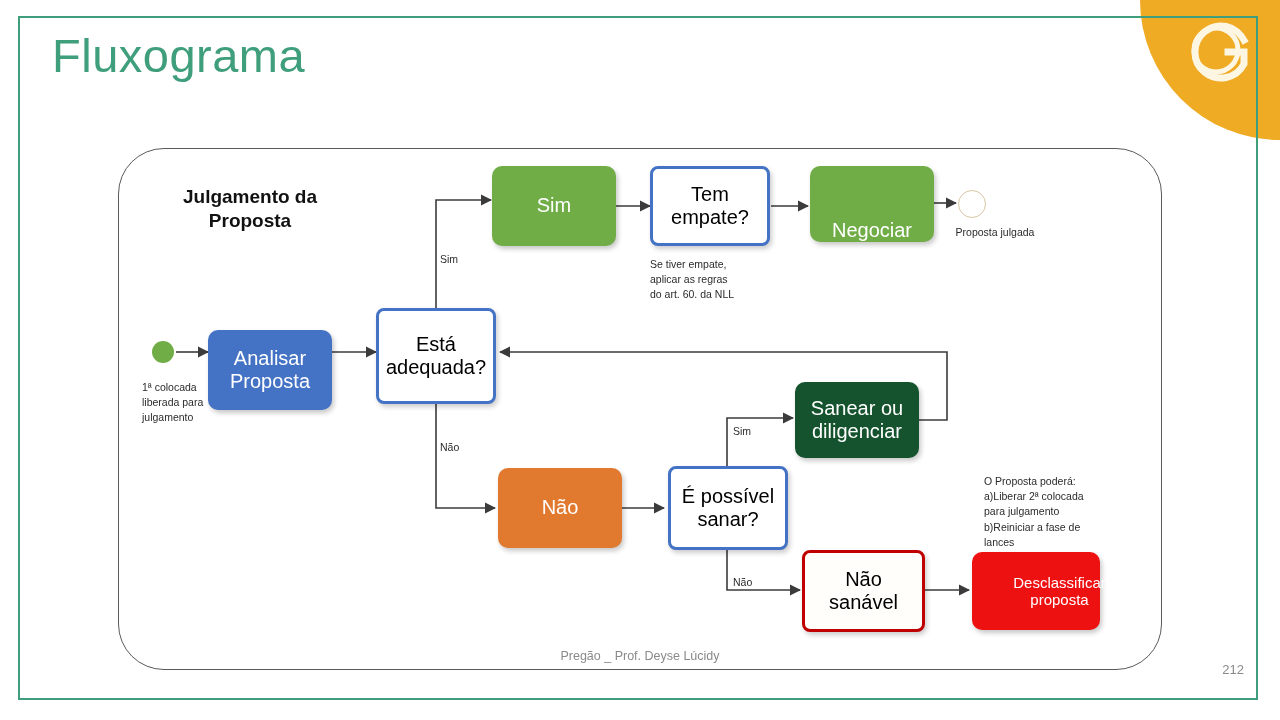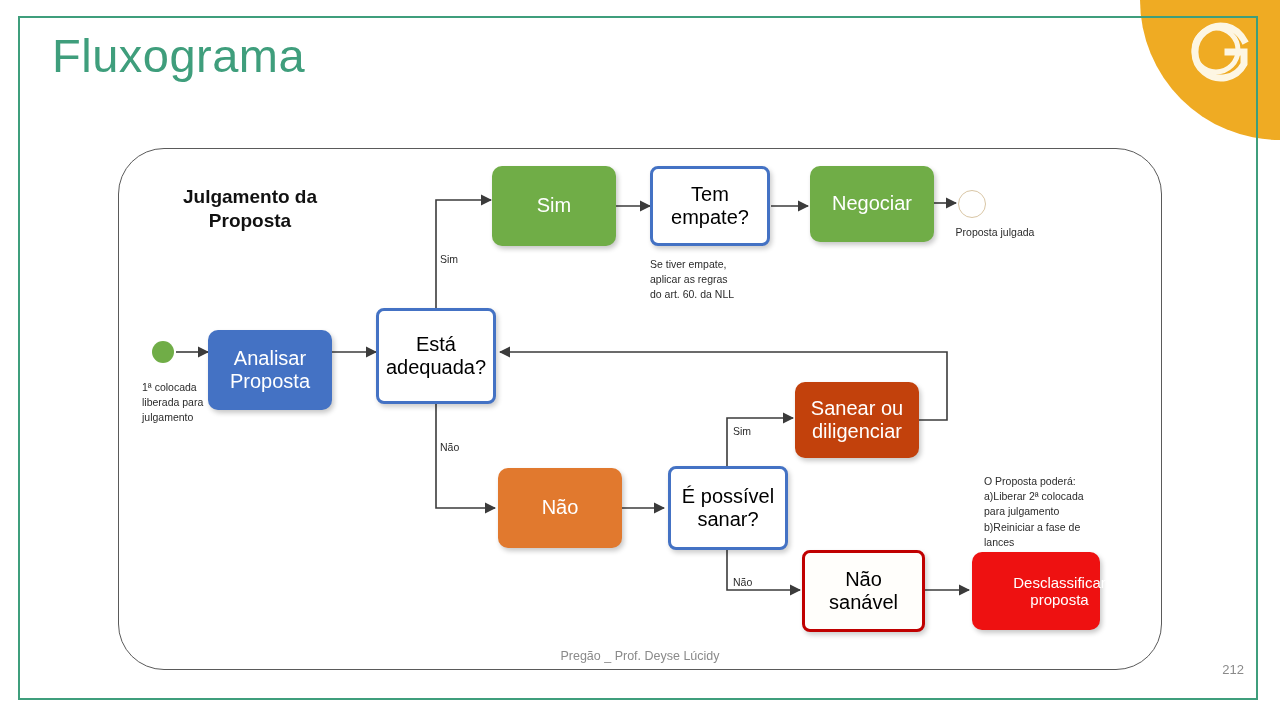--- a/index.html
+++ b/index.html
@@ -67,21 +67,21 @@
   }
   .fill-node{
     border-radius:10px;
     color:#ffffff;
     font-size:20px;
     box-shadow:2px 3px 5px rgba(0,0,0,0.22);
   }
   .green{background:#70ad47;}
   .blue{background:#4472c4;margin-top:18px;}
   .orange{background:#e1792e;}
-  .purple{background:#c2410c;}
+  .purple{background:#14532d;}
   .red{background:#ee1111;padding-left:47px;}
 
   .decision{
     background:#ffffff;
     color:#000000;
     font-size:20px;
     border-radius:8px;
     box-shadow:2px 3px 5px rgba(0,0,0,0.20);
   }
   .dec-blue{border:3px solid #4472c4;}
@@ -221,21 +221,21 @@
   <div>Sim</div>
 </div>
 
 <div class="node decision dec-blue" style="left:650px;top:166px;width:120px;height:80px;">
   <div>
     <div>Tem</div>
     <div>empate?</div>
   </div>
 </div>
 
-<div class="node fill-node green" style="left:810px;top:166px;width:124px;height:76px;">
+<div class="node fill-node green" style="left:810px;top:166px;width:124px;height:76px;align-items:flex-end;">
   <div>Negociar</div>
 </div>
 
 <div id="end-node"></div>
 <div id="end-label">Proposta julgada</div>
 
 <div class="note" style="left:650px;top:257px;width:140px;">
   <div>Se tiver empate,</div>
   <div>aplicar as regras</div>
   <div>do art. 60. da NLL</div>

